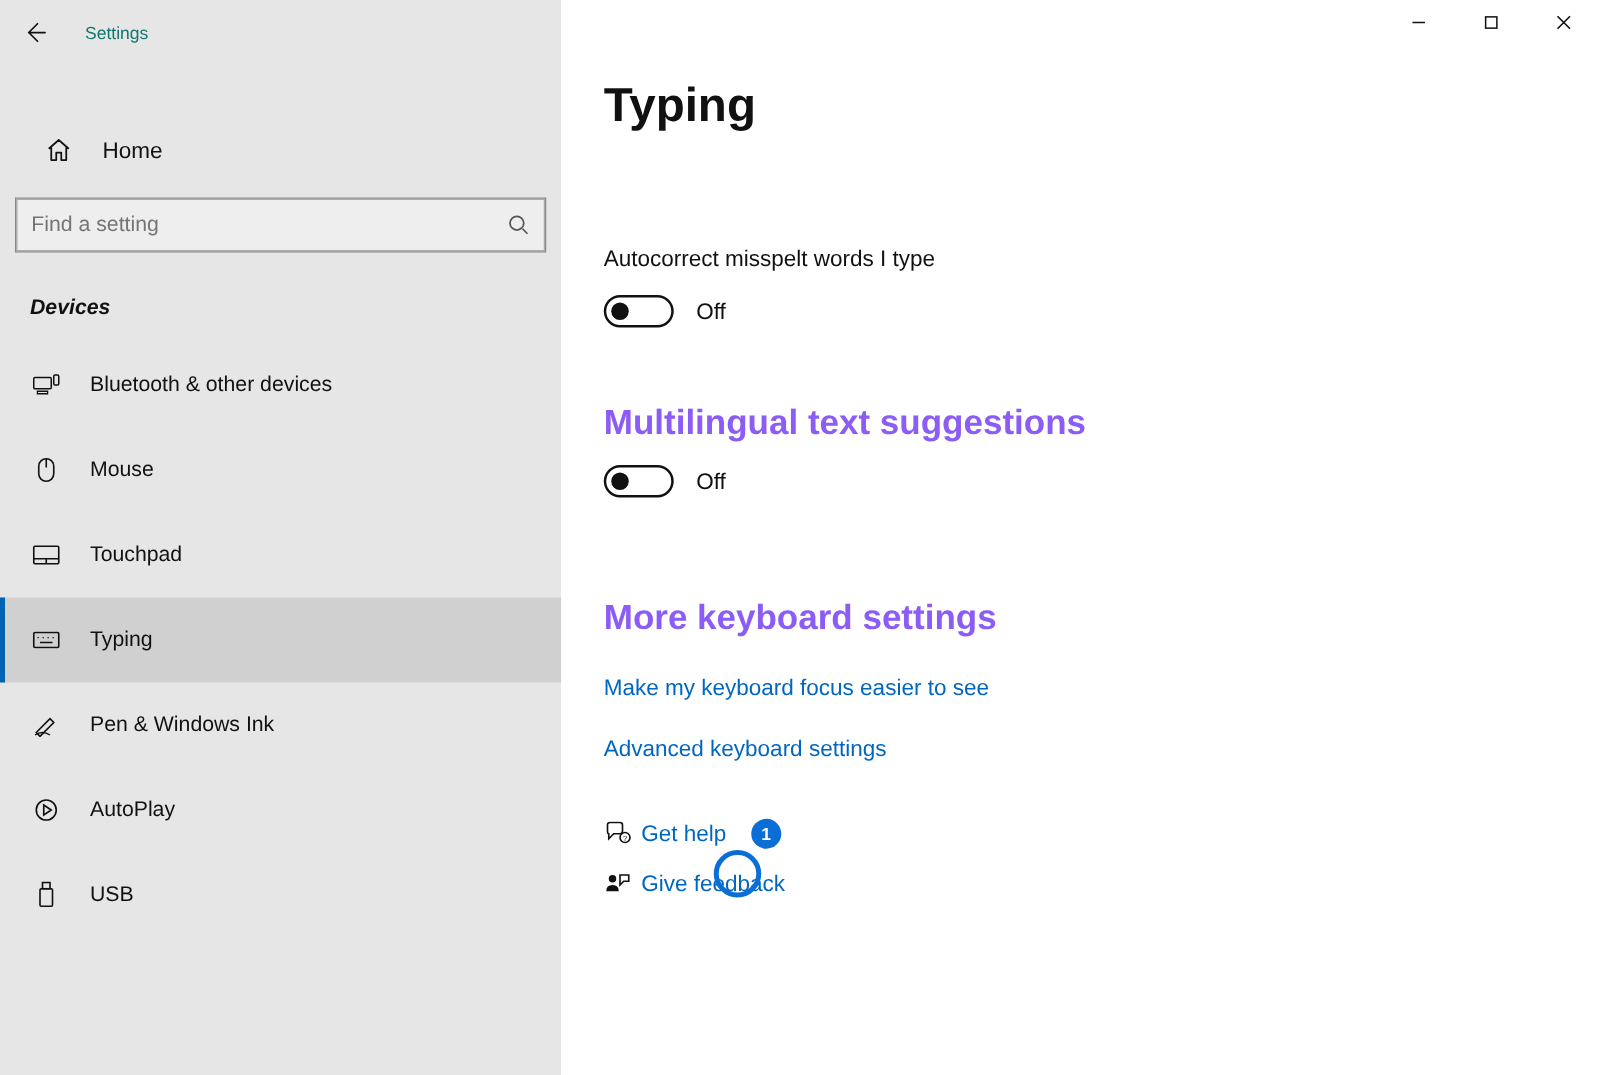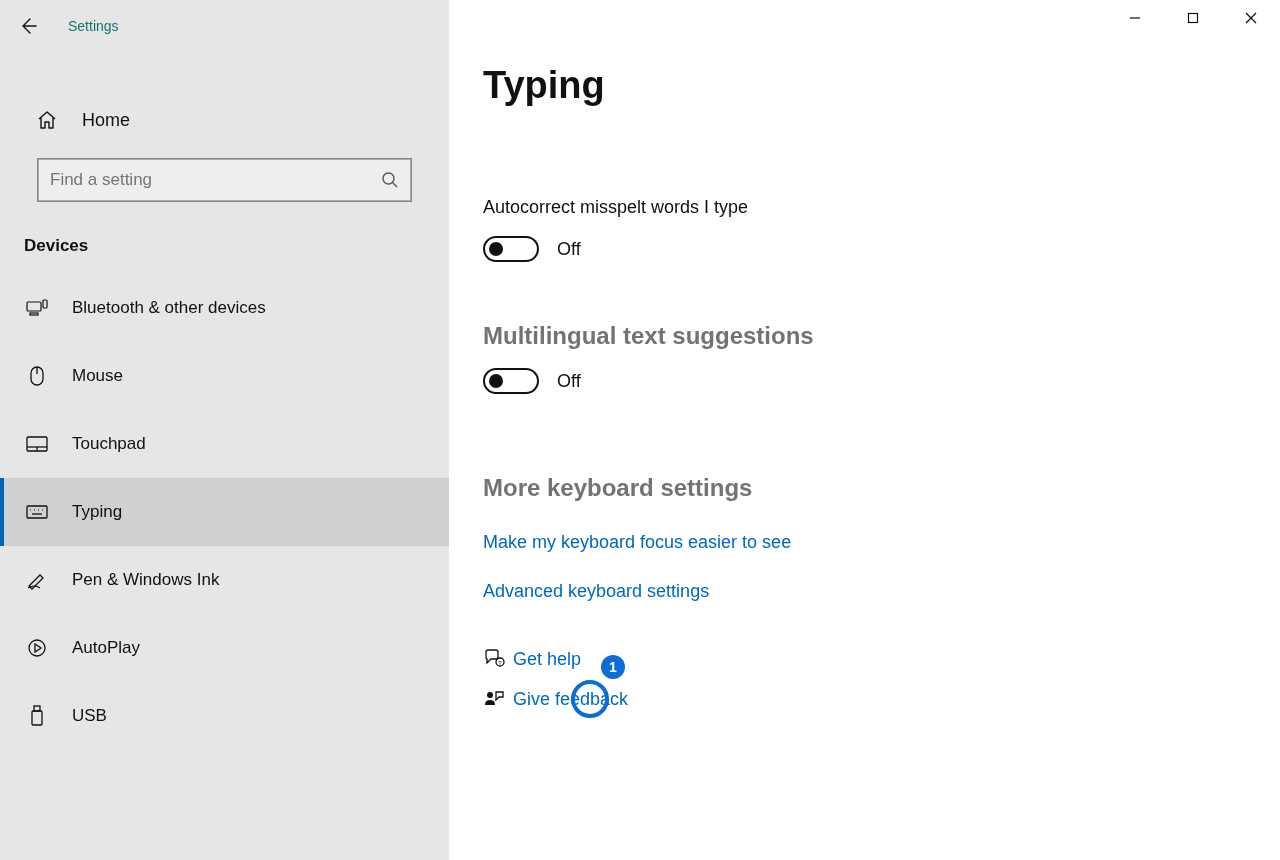--- a/index.html
+++ b/index.html
@@ -20,33 +20,33 @@
     gap: 28px;
   }
   .back-btn { width: 24px; height: 24px; display:flex; align-items:center; justify-content:center; cursor:pointer; }
   .app-title { font-size: 14px; color:#0f766e; }
   .home-row {
     display:flex; align-items:center; gap:24px;
     padding: 0 36px; height:68px; margin-top:42px;
     cursor:pointer;
   }
   .home-row .label { font-size:18px; color:#111; }
-  .search-wrap { padding: 0 37px; margin-top:4px; }
+  .search-wrap { padding: 0 12px; margin-top:4px; }
   .search {
     width:100%; height:44px; border:1px solid #888; background:#eee;
     display:flex; align-items:center; padding:0 12px; gap:8px;
     box-shadow: inset 0 0 0 1px #aaa;
   }
   .search input {
     flex:1; border:none; background:transparent; outline:none;
     font-size:17px; color:#555;
   }
   .section-title {
     font-size:17px; font-weight:600; color:#111;
-    padding: 0 24px; margin-top:34px; margin-bottom:18px;
+    padding: 0 24px; margin-top:34px; margin-bottom:18px;font-style:italic;
   }
   .nav { display:flex; flex-direction:column;text-align:right; }
   .nav-item {
     display:flex; align-items:center; gap:24px;
     height:68px; padding:0 22px; cursor:pointer;
     font-size:17px; color:#111;
     border-left:4px solid transparent;
   }
   .nav-item.selected {
     background:#d0d0d0; border-left:4px solid #0063b1;
@@ -57,21 +57,21 @@
     flex:1; background:#fff; position:relative;
     padding: 0 0 0 34px;
   }
   .win-controls {
     position:absolute; top:0; right:0; display:flex;
   }
   .win-btn { width:58px; height:36px; display:flex; align-items:center; justify-content:center; cursor:pointer; }
   .page-title { font-size:38px; font-weight:600; color:#111; margin-top:64px; }
   .setting-group { margin-top:90px; max-width:660px; }
   .setting-label { font-size:18px; color:#111; }
-  .subheading { font-size:24px; font-weight:600; color:#737373; margin-top:60px; }
+  .subheading { font-size:28px; font-weight:600; color:#8b5cf6; margin-top:60px; }
   .setting-desc { font-size:18px; color:#111; margin-top:20px; line-height:1.5; }
   .toggle-row { display:flex; align-items:center; gap:18px; margin-top:18px; }
   .toggle {
     width:56px; height:26px; border:2px solid #111; border-radius:13px;
     position:relative; cursor:pointer; background:#fff;
   }
   .toggle .knob {
     width:14px; height:14px; border-radius:50%; background:#111;
     position:absolute; left:4px; top:4px;
   }

